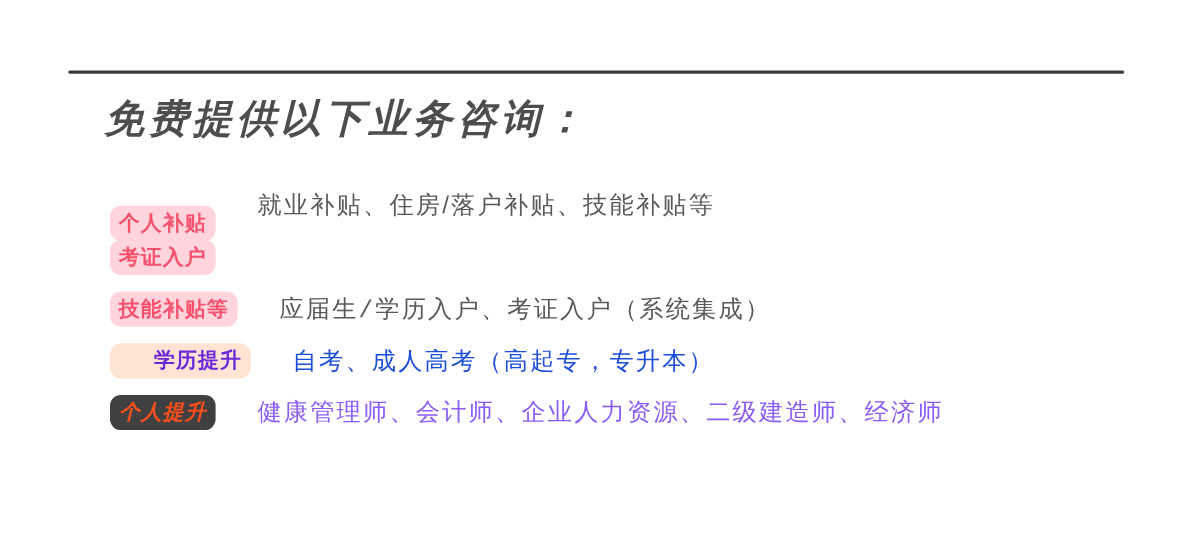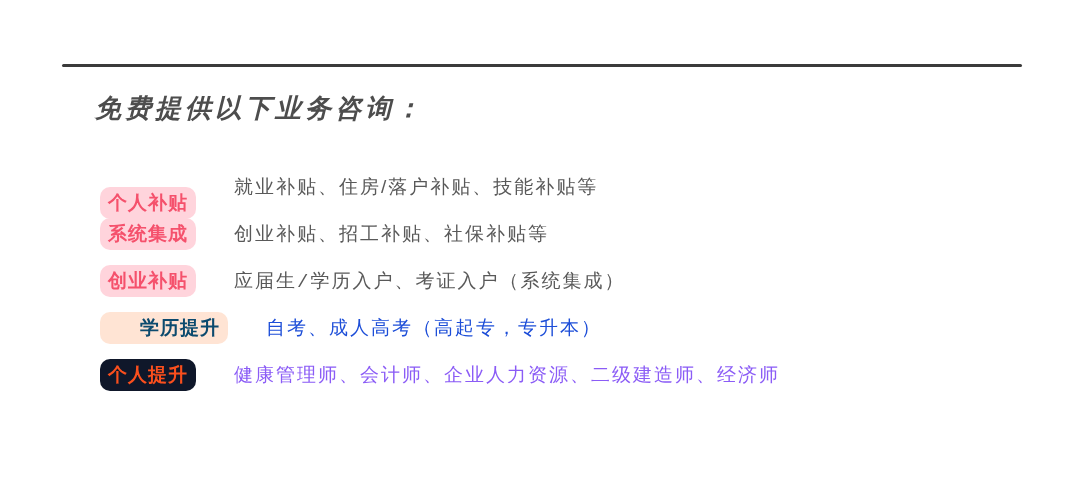--- a/index.html
+++ b/index.html
@@ -22,21 +22,21 @@
     top: 64px;
     width: 960px;
     height: 3px;
     background: #3b3b3b;
     border-radius: 2px;
   }
   .title {
     position: absolute;
     left: 95px;
     top: 90px;
-    font-size: 26px;
+    font-size: 36px;
     line-height: 36px;
     font-weight: bold;
     font-style: italic;
     color: #4d4d4d;
     letter-spacing: 4px;
     white-space: nowrap;
   }
   .service-list {
     position: absolute;
     left: 100px;
@@ -57,21 +57,21 @@
     justify-content: center;
     border-radius: 10px;
     font-size: 19px;
     font-weight: bold;
     letter-spacing: 1px;
     padding: 0 8px;
     flex-shrink: 0;
   }
   .service-desc {
     margin-left: 38px;
-    font-size: 19px;
+    font-size: 22px;
     color: #595959;
     letter-spacing: 2px;
     white-space: nowrap;
   }
 </style>
 </head>
 <body>
 
 <div class="page">
 
@@ -80,33 +80,32 @@
   <h1 class="title" style="color: rgb(77, 77, 77);">免费提供以下业务咨询：</h1>
 
   <div class="service-list">
 
     <div class="service-row">
       <span class="service-tag" style="background: rgb(255, 212, 220); color: rgb(245, 81, 108); margin-top: 32px;">个人补贴</span>
       <span class="service-desc" style="color: rgb(89, 89, 89);">就业补贴、住房/落户补贴、技能补贴等</span>
     </div>
 
     <div class="service-row">
-      <span class="service-tag" style="background: rgb(255, 212, 220); color: rgb(245, 81, 108);">系统集成</span>
-      <span class="service-desc" style="color: rgb(89, 89, 89);">创业补贴、招工补贴、社保补贴等</span>
+      <span class="service-tag" style="background: rgb(255, 212, 220); color: rgb(245, 81, 108);">考证入户</span>
     </div>
 
     <div class="service-row">
-      <span class="service-tag" style="background: rgb(255, 212, 220); color: rgb(245, 81, 108);">创业补贴</span>
+      <span class="service-tag" style="background: rgb(255, 212, 220); color: rgb(245, 81, 108);">技能补贴等</span>
       <span class="service-desc" style="color: rgb(89, 89, 89); font-family: Liberation Mono, monospace;">应届生/学历入户、考证入户（系统集成）</span>
     </div>
 
     <div class="service-row">
-      <span class="service-tag" style="background: rgb(255, 228, 212); color: #0c4a6e; padding-left: 40px;">学历提升</span>
+      <span class="service-tag" style="background: rgb(255, 228, 212); color: #6d28d9; padding-left: 40px;">学历提升</span>
       <span class="service-desc" style="color: #1d4ed8;">自考、成人高考（高起专，专升本）</span>
     </div>
 
     <div class="service-row">
-      <span class="service-tag" style="background: #0f172a; color: rgb(250, 79, 29);">个人提升</span>
+      <span class="service-tag" style="background: #404040; color: rgb(250, 79, 29); font-style: italic;">个人提升</span>
       <span class="service-desc" style="color: #8b5cf6;">健康管理师、会计师、企业人力资源、二级建造师、经济师</span>
     </div>
 
   </div>
 </div>
 
 </body></html>

